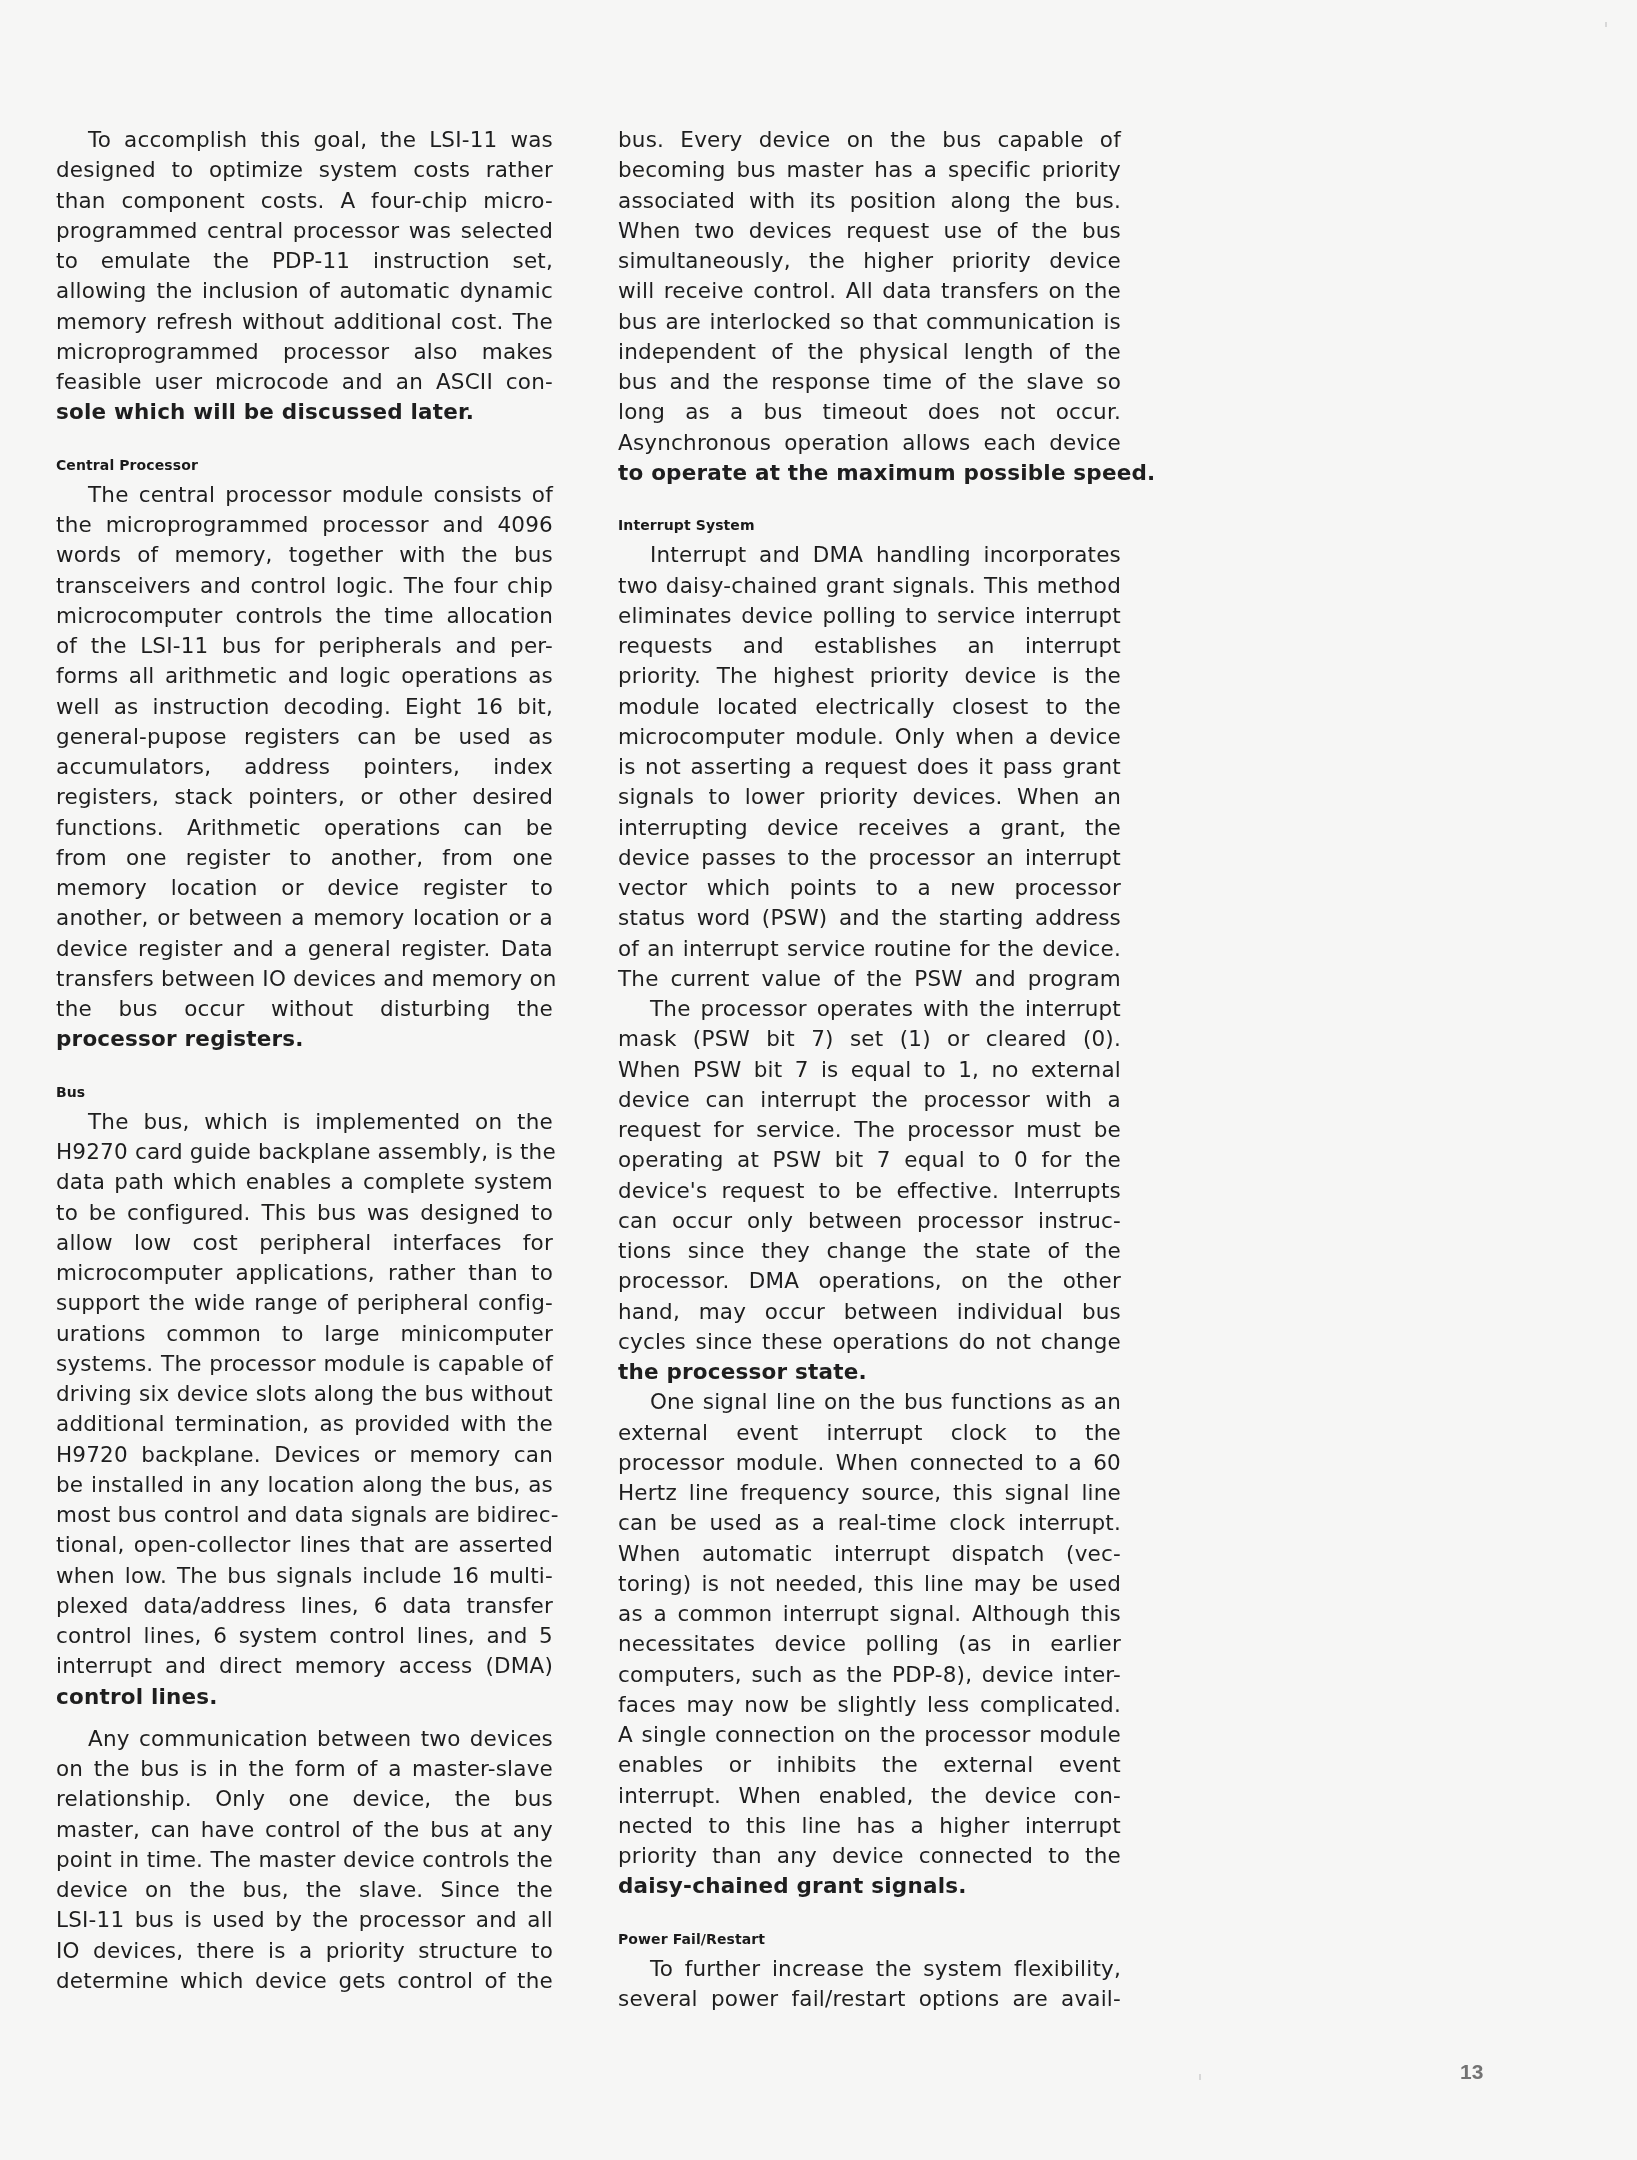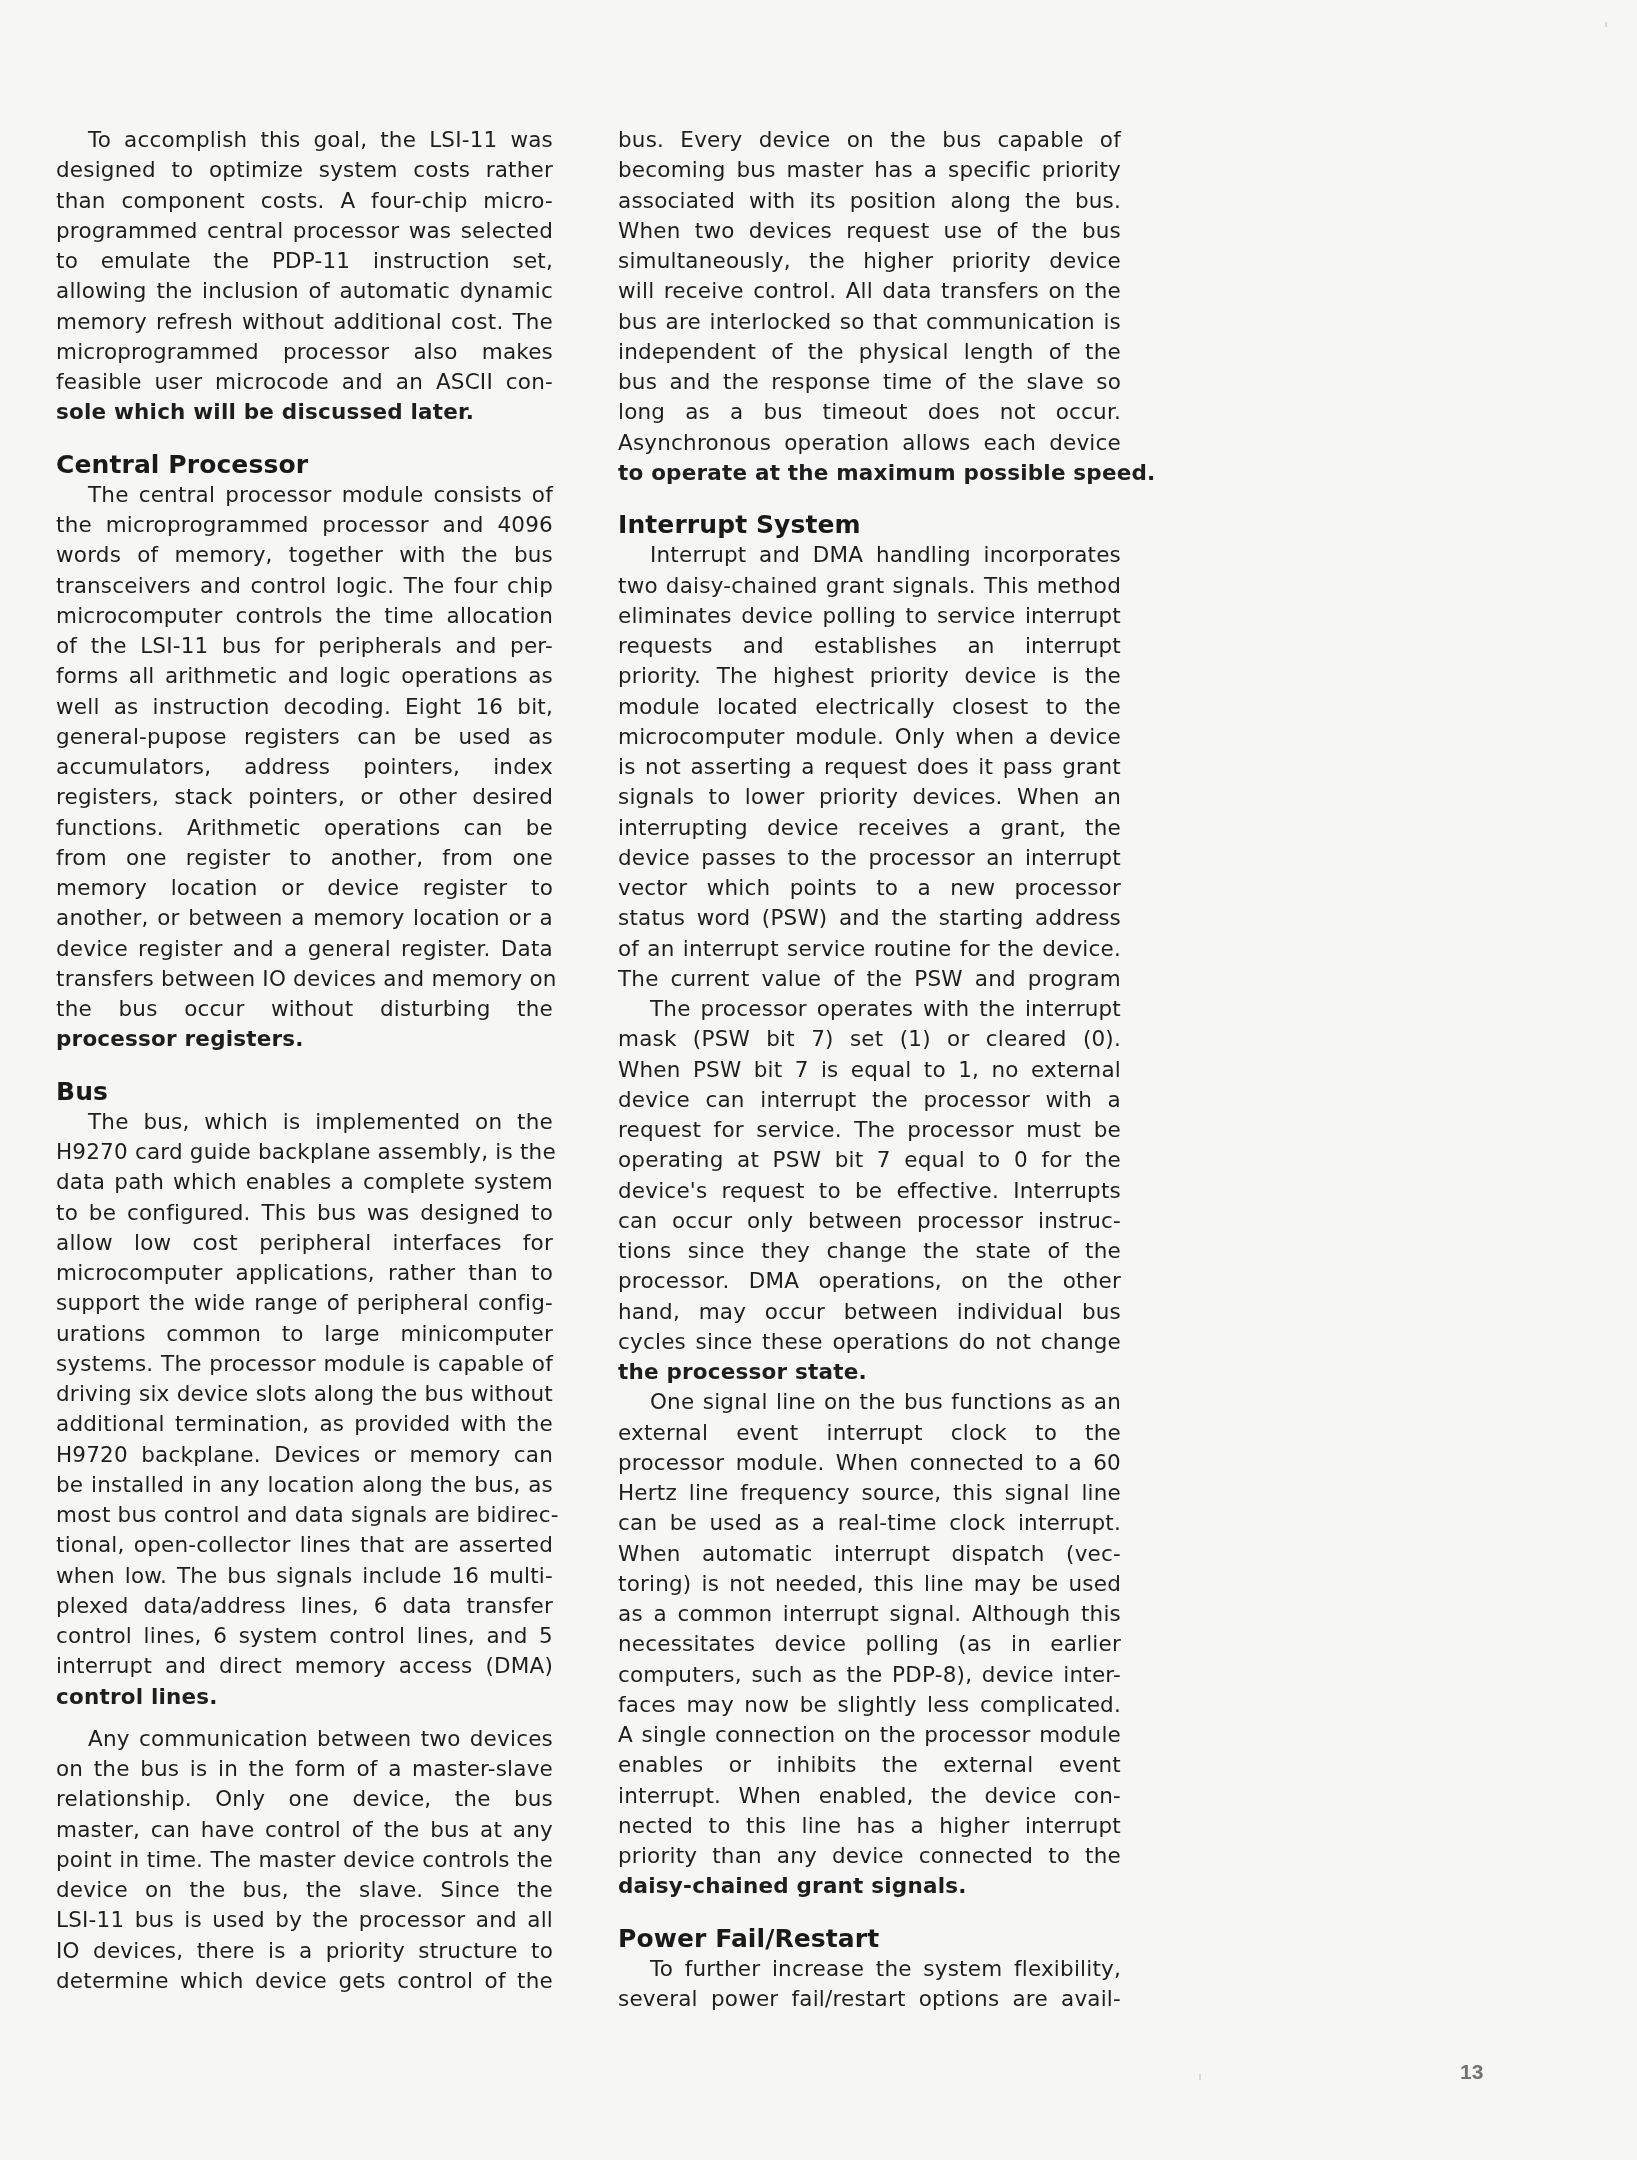--- a/index.html
+++ b/index.html
@@ -24,21 +24,21 @@
     height: 30.25px;
     white-space: nowrap;
     text-align: justify;
     text-align-last: justify;
     letter-spacing: 0.2px;
     overflow: visible;
   }
   .line.last { text-align-last: left; font-weight: bold; }
   .line.indent { padding-left: 32px; }
   .heading {
-    font-size: 25px;
+    font-size: 14px;
     line-height: 30.25px;
     height: 30.25px;
     font-weight: bold;
     letter-spacing: 0.1px;
     color: #1a1a1a;
   }
   .gap { height: 22px; }
   .gap-sm { height: 12px; }
   #page-number {
     position: absolute;

